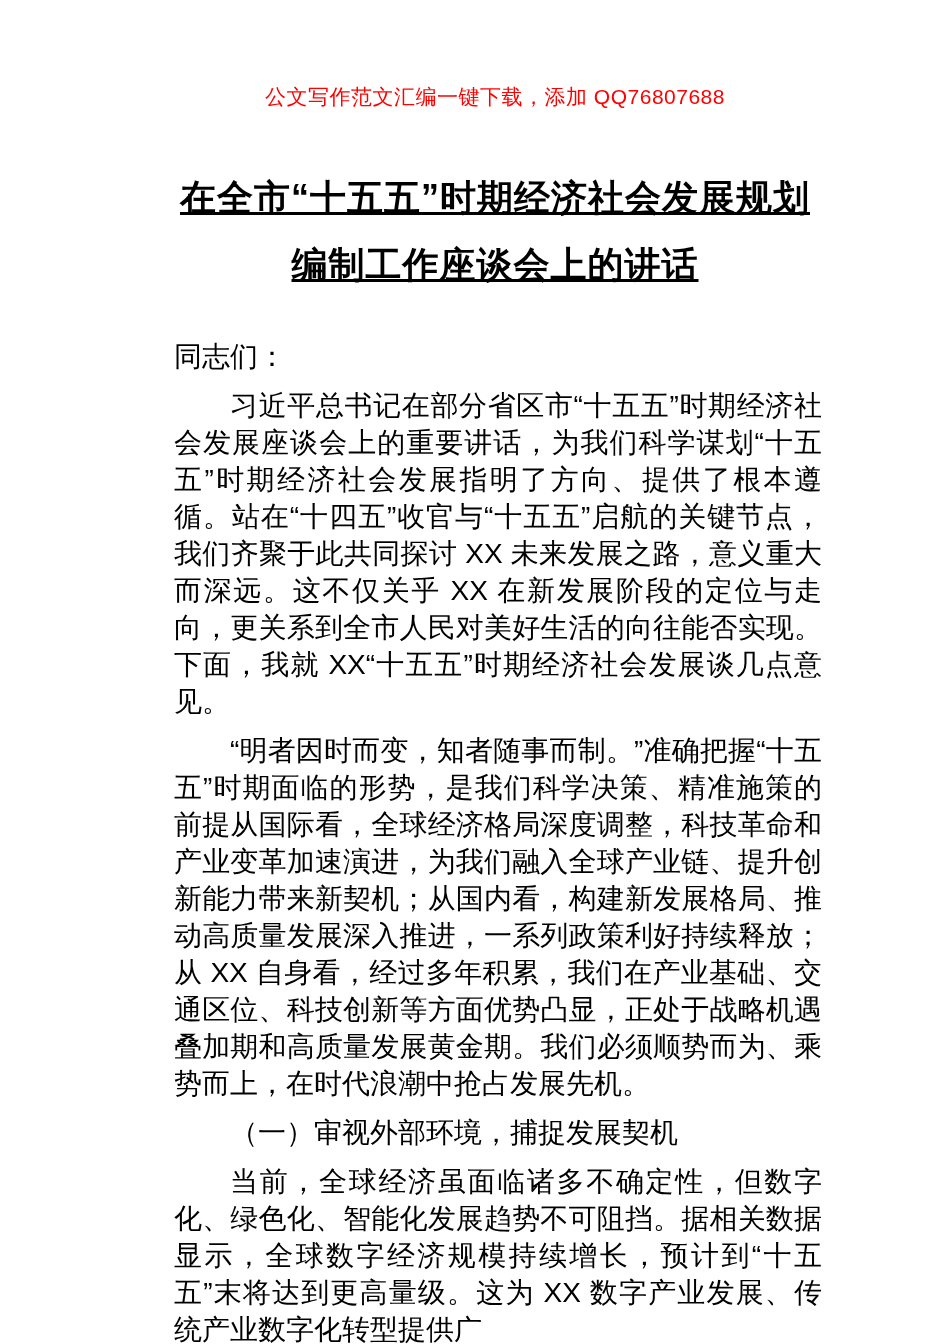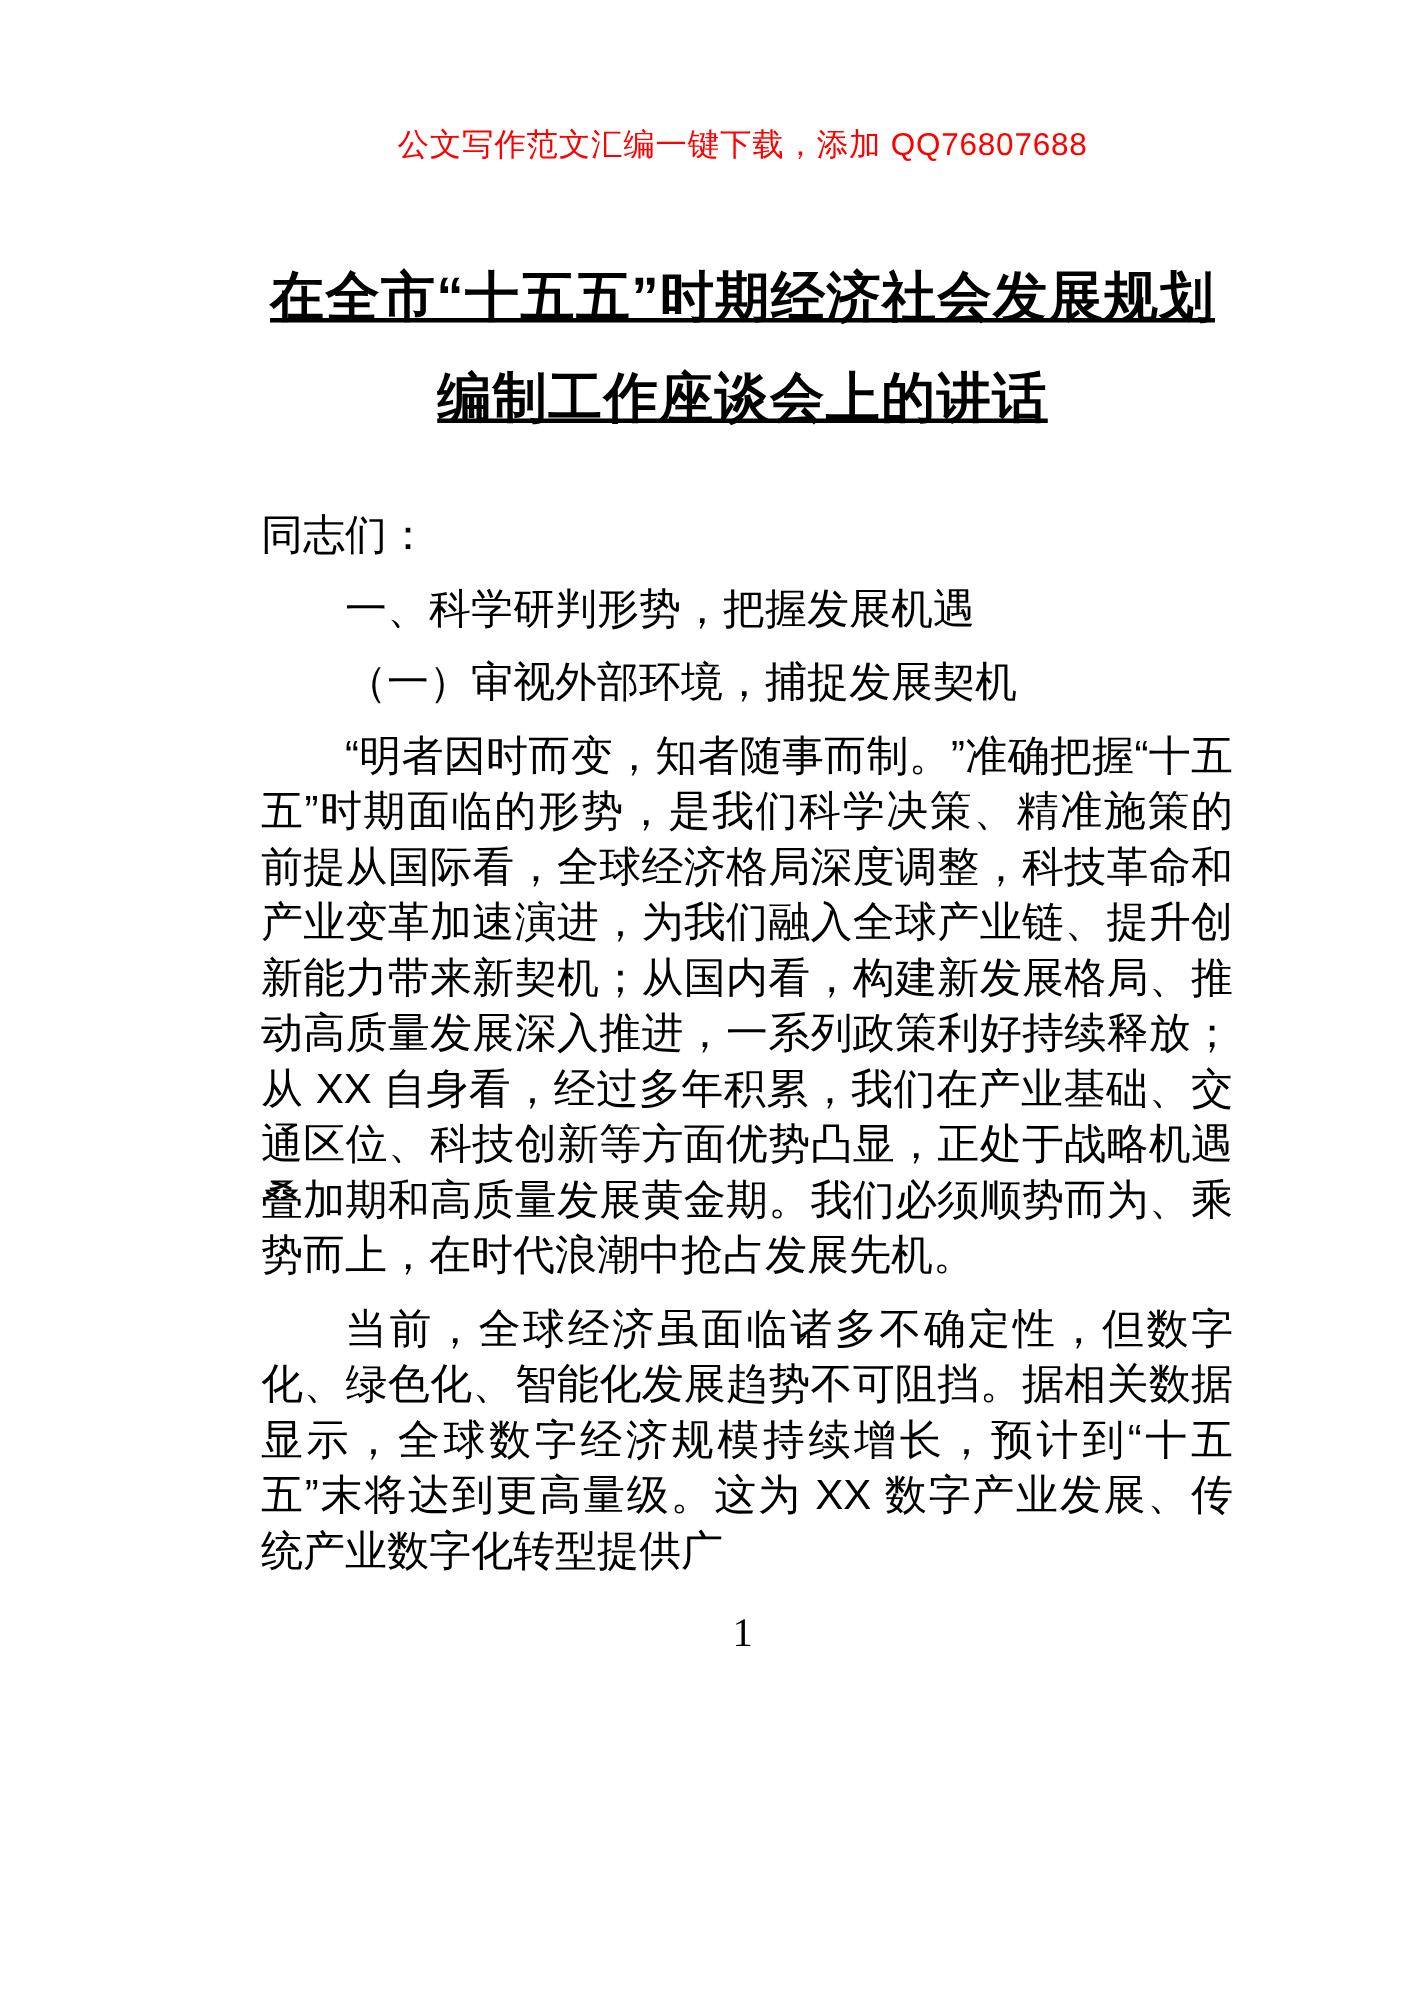--- a/index.html
+++ b/index.html
@@ -66,21 +66,21 @@
 
   <div class="notice" style="color: rgb(255, 0, 0);">公文写作范文汇编一键下载，添加 QQ76807688</div>
 
   <div class="title-block">
     <div>在全市“十五五”时期经济社会发展规划</div>
     <div>编制工作座谈会上的讲话</div>
   </div>
 
   <div class="body-text">
     <p class="no-indent">同志们：</p>
-    <p>一、科学研判形势，把握发展机遇</p>
+    <p>习近平总书记在部分省区市“十五五”时期经济社会发展座谈会上的重要讲话，为我们科学谋划“十五五”时期经济社会发展指明了方向、提供了根本遵循。站在“十四五”收官与“十五五”启航的关键节点，我们齐聚于此共同探讨 XX 未来发展之路，意义重大而深远。这不仅关乎 XX 在新发展阶段的定位与走向，更关系到全市人民对美好生活的向往能否实现。下面，我就 XX“十五五”时期经济社会发展谈几点意见。</p>
+    <p>“明者因时而变，知者随事而制。”准确把握“十五五”时期面临的形势，是我们科学决策、精准施策的前提从国际看，全球经济格局深度调整，科技革命和产业变革加速演进，为我们融入全球产业链、提升创新能力带来新契机；从国内看，构建新发展格局、推动高质量发展深入推进，一系列政策利好持续释放；从 XX 自身看，经过多年积累，我们在产业基础、交通区位、科技创新等方面优势凸显，正处于战略机遇叠加期和高质量发展黄金期。我们必须顺势而为、乘势而上，在时代浪潮中抢占发展先机。</p>
     <p>（一）审视外部环境，捕捉发展契机</p>
-    <p>“明者因时而变，知者随事而制。”准确把握“十五五”时期面临的形势，是我们科学决策、精准施策的前提从国际看，全球经济格局深度调整，科技革命和产业变革加速演进，为我们融入全球产业链、提升创新能力带来新契机；从国内看，构建新发展格局、推动高质量发展深入推进，一系列政策利好持续释放；从 XX 自身看，经过多年积累，我们在产业基础、交通区位、科技创新等方面优势凸显，正处于战略机遇叠加期和高质量发展黄金期。我们必须顺势而为、乘势而上，在时代浪潮中抢占发展先机。</p>
     <p>当前，全球经济虽面临诸多不确定性，但数字化、绿色化、智能化发展趋势不可阻挡。据相关数据显示，全球数字经济规模持续增长，预计到“十五五”末将达到更高量级。这为 XX 数字产业发展、传统产业数字化转型提供广</p>
   </div>
 
   <div class="page-number">1</div>
 
 </div>
 
 </body></html>

